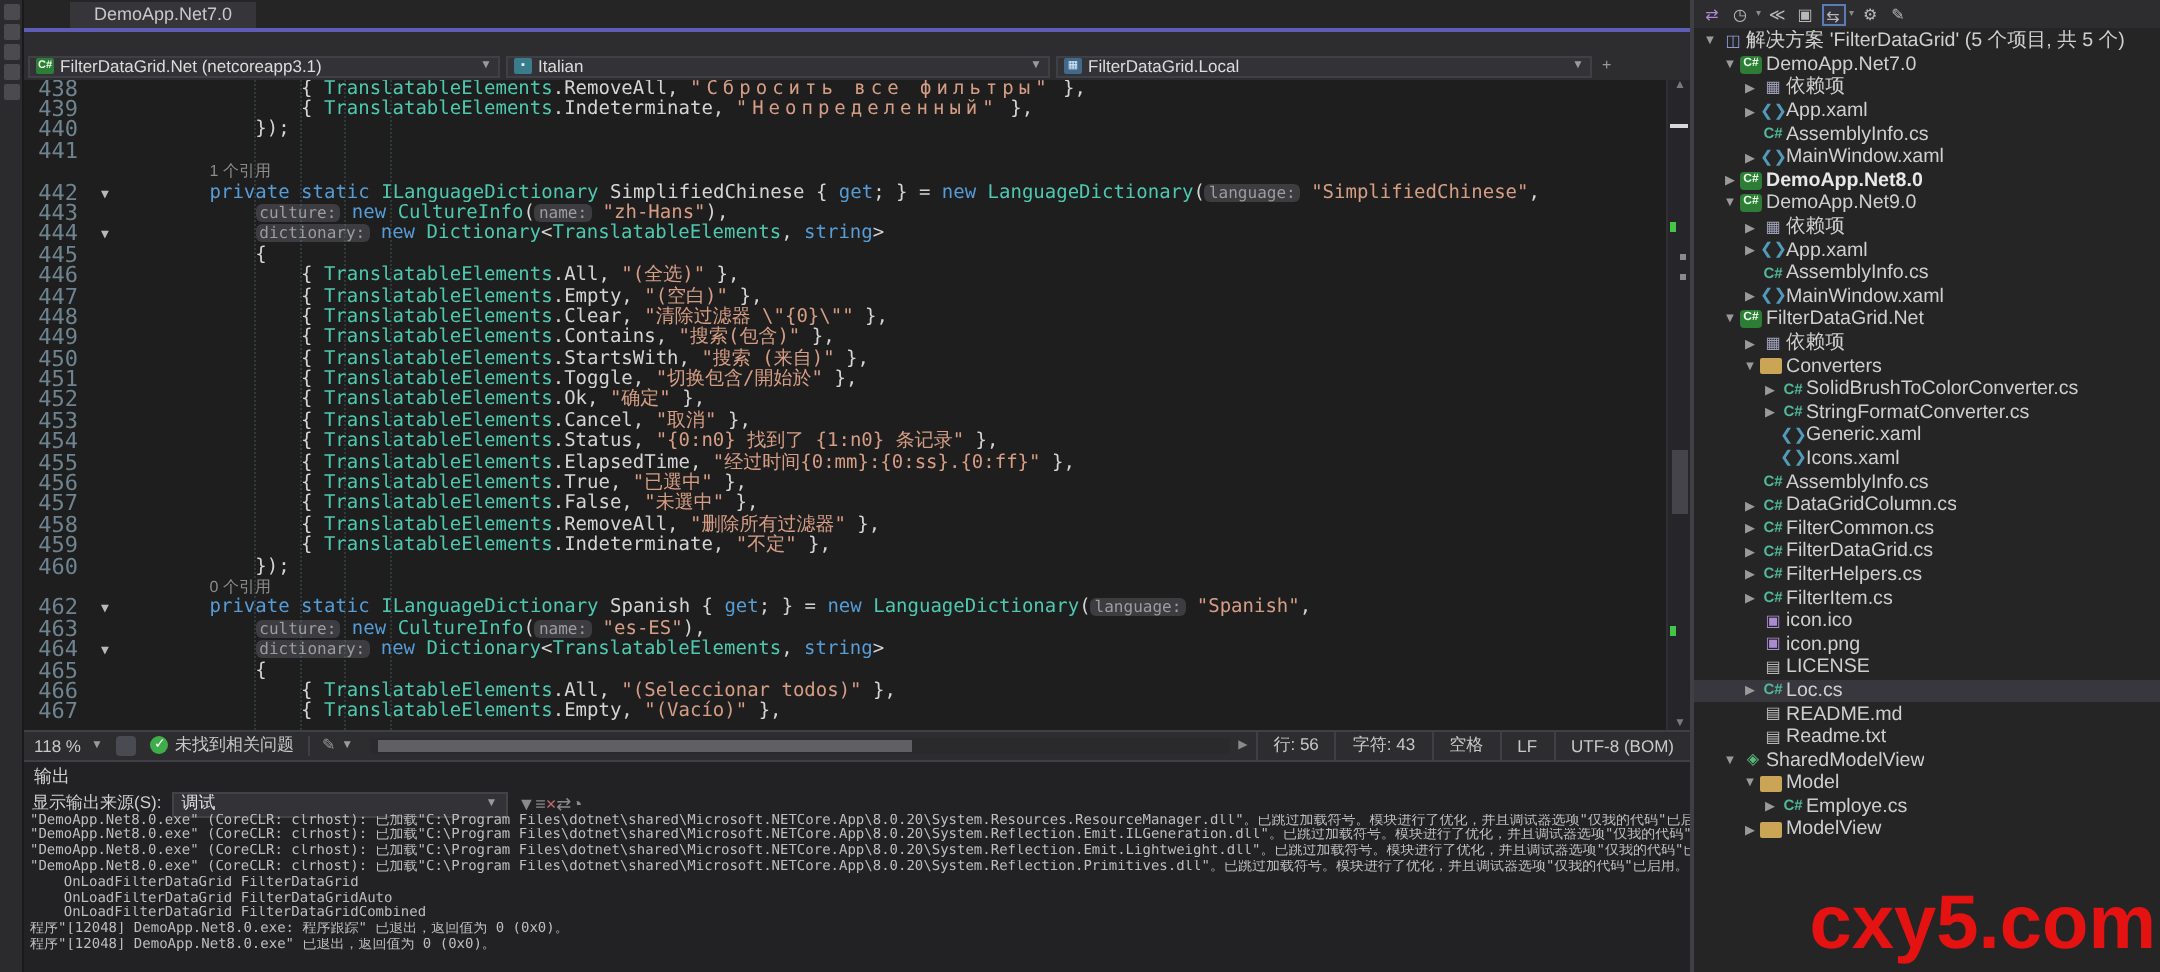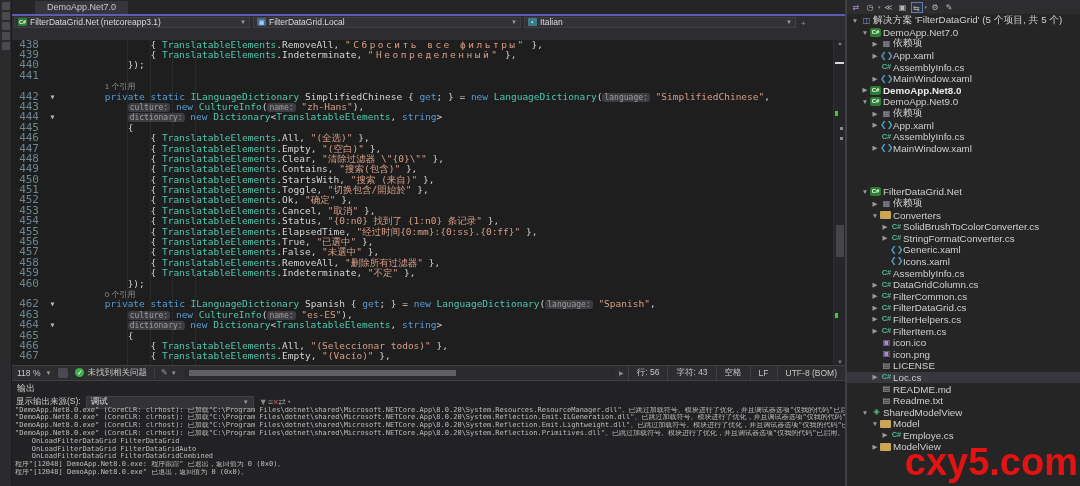--- a/index.html
+++ b/index.html
@@ -10,21 +10,21 @@
   
   .left-strip{width:12px;background:#2b2b2e;border-right:1px solid #1a1a1c;display:flex;flex-direction:column;align-items:center;padding-top:2px;gap:2px}
   .strip-glyph{width:8px;height:8px;background:#4a4a4f;border-radius:1px}
 
   
   .main{width:833px;display:flex;flex-direction:column;min-width:0}
   .tabrow{height:14px;background:#252526;position:relative}
   .doc-tab{position:absolute;left:23px;top:1px;height:13px;background:#35353a;color:#c8c8c8;
     font-size:9px;line-height:13px;padding:0 12px}
   .purple-line{height:2px;background:#5d5db5}
-  .navrow{height:13px;background:#2d2d30;display:flex;align-items:flex-end;gap:3px;padding:12px 2px}
+  .navrow{height:13px;background:#2d2d30;display:flex;align-items:flex-start;gap:3px;padding:12px 2px}
   .combo{height:11px;background:#333337;border:1px solid #3f3f46;color:#dcdcdc;font-size:8.5px;
     display:flex;align-items:center;gap:3px;padding:0 3px;overflow:hidden;white-space:nowrap}
   .combo .caret{margin-left:auto;color:#9a9a9a;font-size:6px}
   .cicon{width:9px;height:8px;border-radius:1px;font-size:5.5px;font-weight:bold;display:flex;align-items:center;justify-content:center;flex:none}
   .cicon.green{background:#2e7d36;color:#eaffea}
   .cicon.blue{background:#41698c;color:#d8ecff}
   .cicon.teal{background:#3a7c8c;color:#dff6ff}
   .splitter-glyph{color:#9a9a9a;font-size:8px;margin-left:2px}
 
   
@@ -123,28 +123,28 @@
       <div class="doc-tab">DemoApp.Net7.0</div>
     </div>
     <div class="purple-line"></div>
 
     <div class="navrow">
       <div class="combo" style="width:236px">
         <span class="cicon green">C#</span>
         <span>FilterDataGrid.Net (netcoreapp3.1)</span>
         <span class="caret">▼</span>
       </div>
+      <div class="combo" style="width:272px">
+        <span class="cicon teal">▪</span>
+        <span>Italian</span>
+        <span class="caret">▼</span>
+      </div>
       <div class="combo" style="width:268px">
         <span class="cicon blue">▦</span>
         <span>FilterDataGrid.Local</span>
-        <span class="caret">▼</span>
-      </div>
-      <div class="combo" style="width:272px">
-        <span class="cicon teal">▪</span>
-        <span>Italian</span>
         <span class="caret">▼</span>
       </div>
       <span class="splitter-glyph">+</span>
     </div>
 
     <div class="editor">
       <div class="code-col">
         <div class="guides" style="left:92px;width:120px">
           <div class="guide" style="left:23px"></div>
           <div class="guide" style="left:46px"></div>
@@ -297,21 +297,21 @@
         <div class="trow" style="padding-left: 23px;">
           <span class="tarrow"></span>
           <span class="tico tico-cs">C#</span>
           <span class="tlabel">AssemblyInfo.cs</span>
         </div>
         <div class="trow" style="padding-left: 23px;">
           <span class="tarrow">▶</span>
           <span class="tico tico-xaml">❮❯</span>
           <span class="tlabel">MainWindow.xaml</span>
         </div>
-        <div class="trow" style="padding-left: 13px; margin-top: 32px;">
+        <div class="trow" style="padding-left: 13px;">
           <span class="tarrow">▼</span>
           <span class="tico tico-proj">C#</span>
           <span class="tlabel">FilterDataGrid.Net</span>
         </div>
         <div class="trow" style="padding-left: 23px;">
           <span class="tarrow">▶</span>
           <span class="tico tico-dep">▦</span>
           <span class="tlabel">依赖项</span>
         </div>
         <div class="trow" style="padding-left: 23px;">

